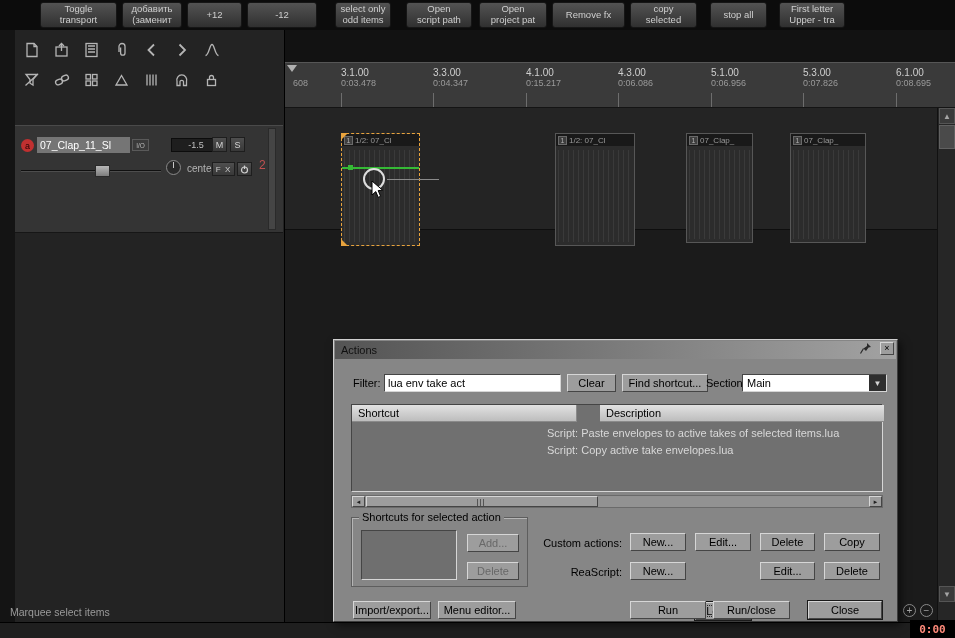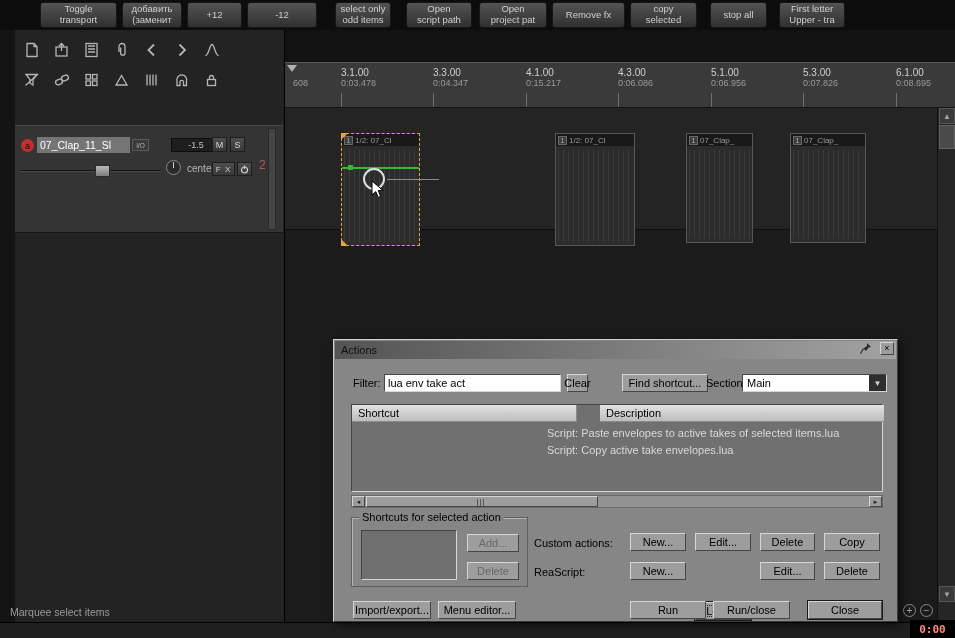--- a/index.html
+++ b/index.html
@@ -131,21 +131,21 @@
     border-color:#d6d6d6 #454545 #454545 #d6d6d6; font-size:6px; line-height:10px; text-align:center; color:#222; }
   #hs-thumb { position:absolute; left:14px; top:0; width:232px; height:11px; background:#9d9d9d;
     border:1px solid; border-color:#d6d6d6 #454545 #454545 #d6d6d6; }
   #hs-grip { position:absolute; left:110px; top:2px; width:8px; height:7px;
     background:repeating-linear-gradient(90deg,#555 0 1px,transparent 1px 3px); }
   #dlg-group { position:absolute; left:17px; top:177px; width:177px; height:70px;
     border:1px solid #5e5e5e; box-shadow:inset 1px 1px 0 #b5b5b5; }
   #dlg-group-label { position:absolute; left:7px; top:-7px; background:#868686; padding:0 3px; font-size:11px; }
   #dlg-shortcut-box { position:absolute; left:9px; top:12px; width:96px; height:50px; background:#6f6f6f;
     border:1px solid; border-color:#454545 #d6d6d6 #d6d6d6 #454545; }
-  .right-label { text-align:left; }
+  .right-label { text-align:right; }
 </style>
 </head>
 <body>
 
 <div id="app">
 
   <div id="top-toolbar">
     <div class="tb-btn" style="width:77px">Toggle
 transport</div>
     <div class="tb-btn" style="width:60px;margin-left:5px">добавить
@@ -393,21 +393,21 @@
     <div id="dlg-pin">
       <svg width="14" height="13">
           <path d="M8 1 L12 5 L9.5 5.5 L7 9 L4.5 6.5 L8 4 Z" fill="#2a2a2a"></path>
           <path d="M4.5 6.5 L1.5 11.5" stroke="#2a2a2a" stroke-width="1.2" fill="none"></path>
         </svg>
     </div>
     <div id="dlg-close">×</div>
 
     <div class="dlg-label" style="left:19px;top:37px">Filter:</div>
     <input id="dlg-filter-input" value="lua env take act" style="">
-    <div class="d-btn" style="left:233px;top:34px;width:21px">Clear</div>
+    <div class="d-btn" style="left:233px;top:34px;width:49px">Clear</div>
     <div class="d-btn" style="left:288px;top:34px;width:86px">Find shortcut...</div>
     <div class="dlg-label" style="left:372px;top:37px">Section:</div>
     <div id="dlg-section">
       <span>Main</span>
       <span class="dd-arrow">▼</span>
     </div>
 
     <div id="dlg-list">
       <div class="lh-cell" style="left:0;width:225px">Shortcut</div>
       <div class="lh-cell" style="left:248px;width:284px;border-right:none">Description</div>

